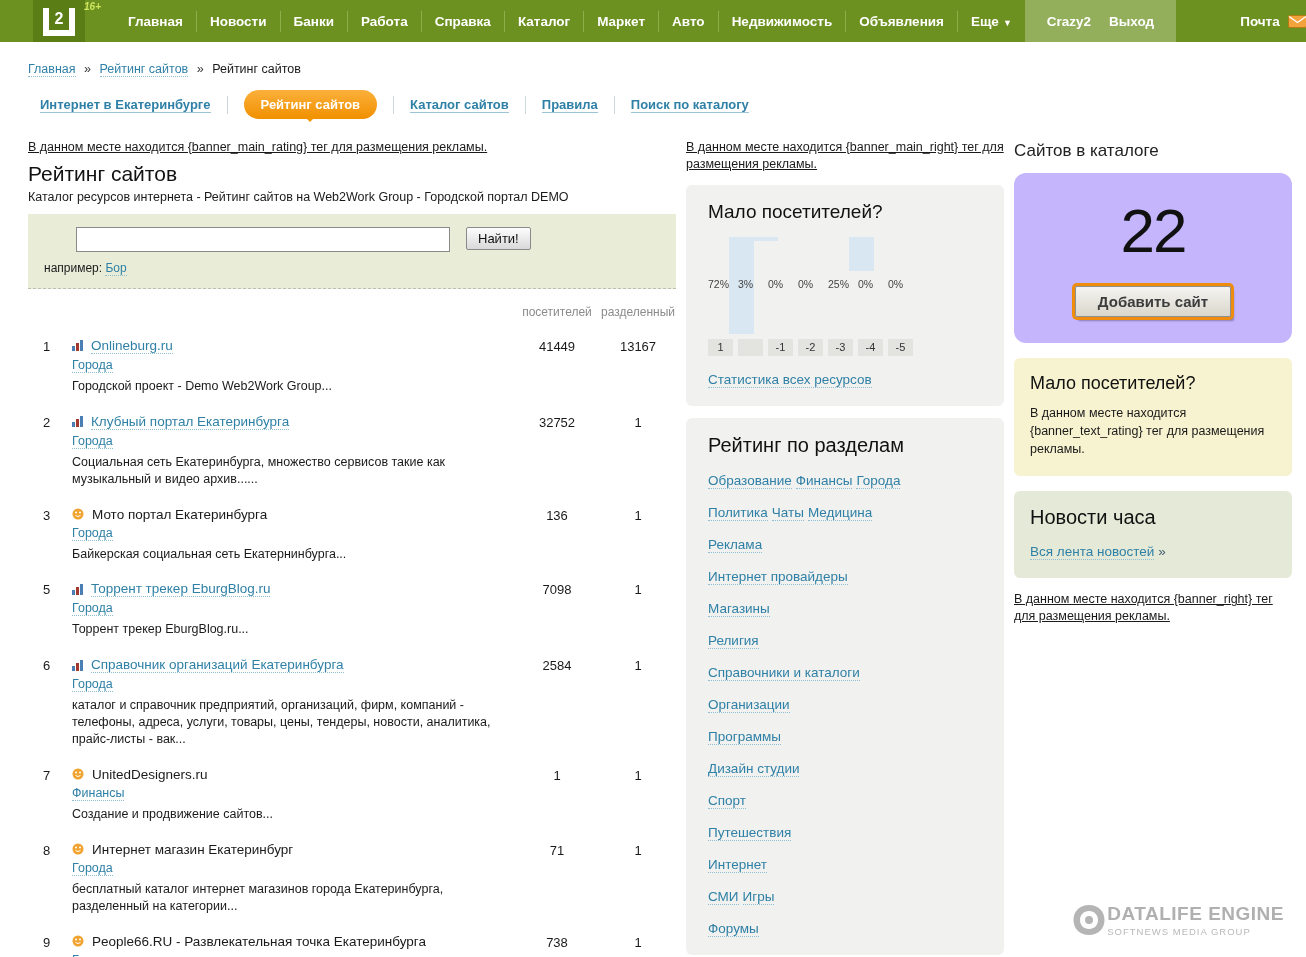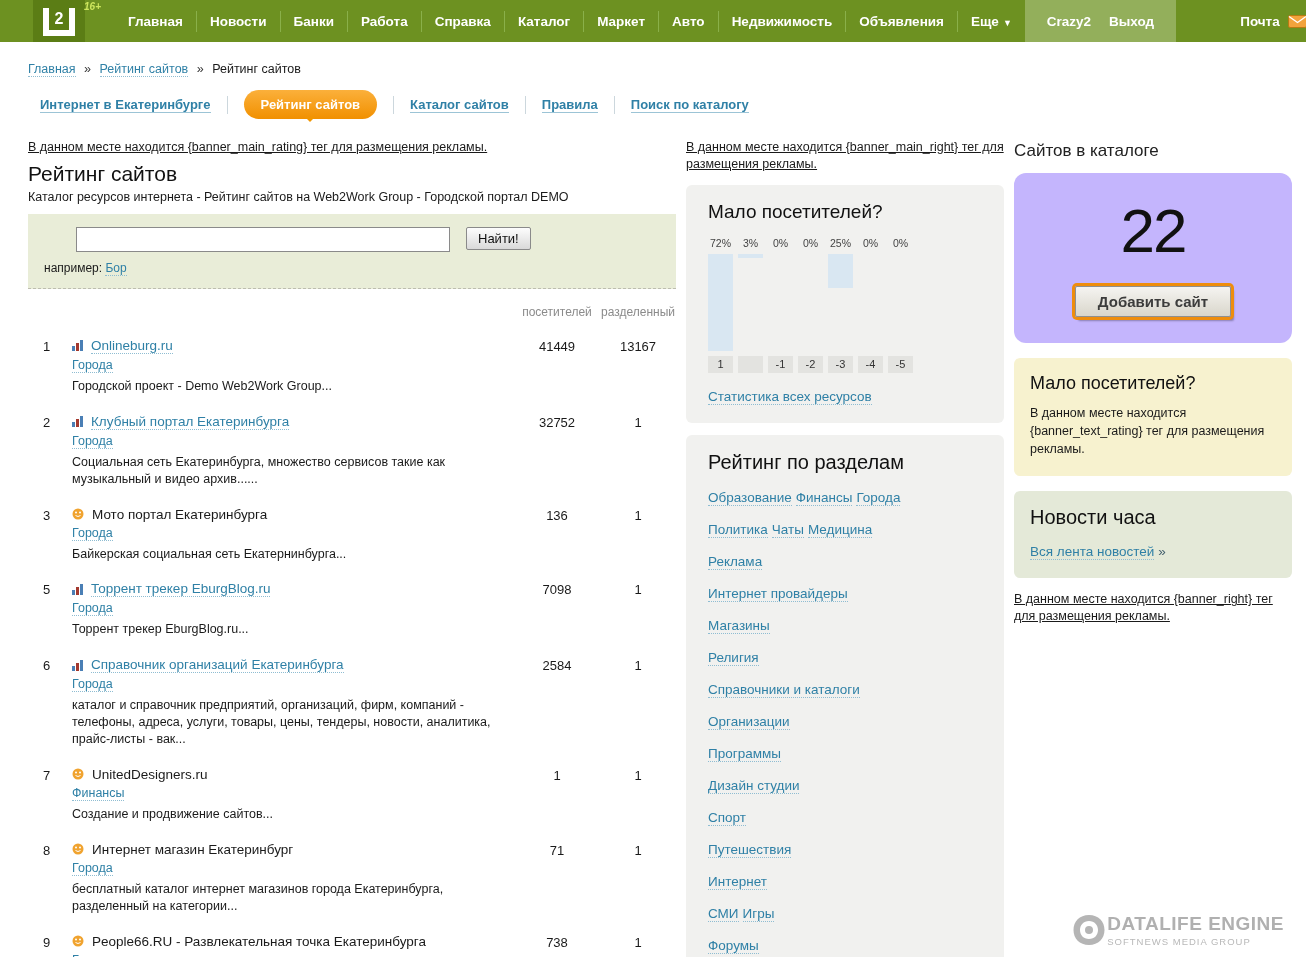--- a/index.html
+++ b/index.html
@@ -74,21 +74,21 @@
   .ic-stats { display:inline-flex; align-items:flex-end; gap:1px; height:11px; }
   .ic-stats i { display:block; width:3px; }
   .ic-stats .b1 { height:5px;  background:#4a7fb5; }
   .ic-stats .b2 { height:8px;  background:#a3392e; }
   .ic-stats .b3 { height:11px; background:#4a7fb5; }
 
   
   .panel { background:#f1f1ef; border-radius:6px; padding:16px 22px 18px; margin-top:12px; }
   .panel h2 { font-size:19px; font-weight:400; color:#111; margin-bottom:14px; }
   .chart-row { display:flex; gap:5px; }
-  .ccol { width:25px; display:flex; flex-direction:column; align-items:center; }
+  .ccol { width:25px; display:flex; flex-direction:row; align-items:center; }
   .pct { font-size:10.5px; color:#444; margin-bottom:5px; white-space:nowrap; }
   .barzone { height:100px; width:100%; display:flex; justify-content:center; align-items:flex-start; }
   .vbar { width:25px; background:#d9e7f2; }
   .ax { width:25px; height:17px; background:#e3e3e0; font-size:11px; color:#333;
     display:flex; align-items:center; justify-content:center; margin-top:2px; }
   .plink { display:inline-block; margin-top:16px; font-size:13.5px; color:#2f80a6;
     text-decoration:none; border-bottom:1px dotted #8fbdd2; cursor:pointer; }
   .cat-rows .row { margin-top:14px; }
   .cat-rows a { font-size:13.5px; color:#2f80a6; text-decoration:none;
     border-bottom:1px dotted #8fbdd2; margin-right:4px; cursor:pointer; }
@@ -105,21 +105,21 @@
   .ypanel { background:#f7f2cf; border-radius:6px; padding:15px 16px 18px; margin-top:15px; }
   .ypanel h2 { font-size:18px; font-weight:400; color:#111; margin-bottom:10px; }
   .ypanel .ytext { font-size:12.5px; line-height:1.45; }
   .npanel { background:#e4e9d8; border-radius:6px; padding:15px 16px 18px; margin-top:15px; }
   .npanel h2 { font-size:20px; font-weight:400; color:#111; margin-bottom:13px; }
   .npanel a { font-size:13.5px; color:#2f80a6; text-decoration:none;
     border-bottom:1px dotted #8fbdd2; cursor:pointer; }
   .npanel .arrow { color:#44606e; margin-left:4px; font-size:13.5px; }
   .rnote { margin-top:13px; }
 
-  .dle { position:absolute; right:22px; bottom:10px; display:flex; align-items:center; }
+  .dle { position:absolute; right:22px; bottom:20px; display:flex; align-items:center; }
   .dle-text .l1 { font-size:19px; font-weight:bold; letter-spacing:.5px; color:#b0b0b0; }
   .dle-text .l2 { font-size:9.5px; letter-spacing:1px; color:#b8b8b8; margin-top:1px; }
 </style>
 </head>
 <body>
 
 <div class="topnav">
   <div class="logo">
     <svg width="34" height="32" viewBox="0 0 34 32">
       <path d="M4 3 V28 H30 V3" fill="none" stroke="#fff" stroke-width="6"></path>

